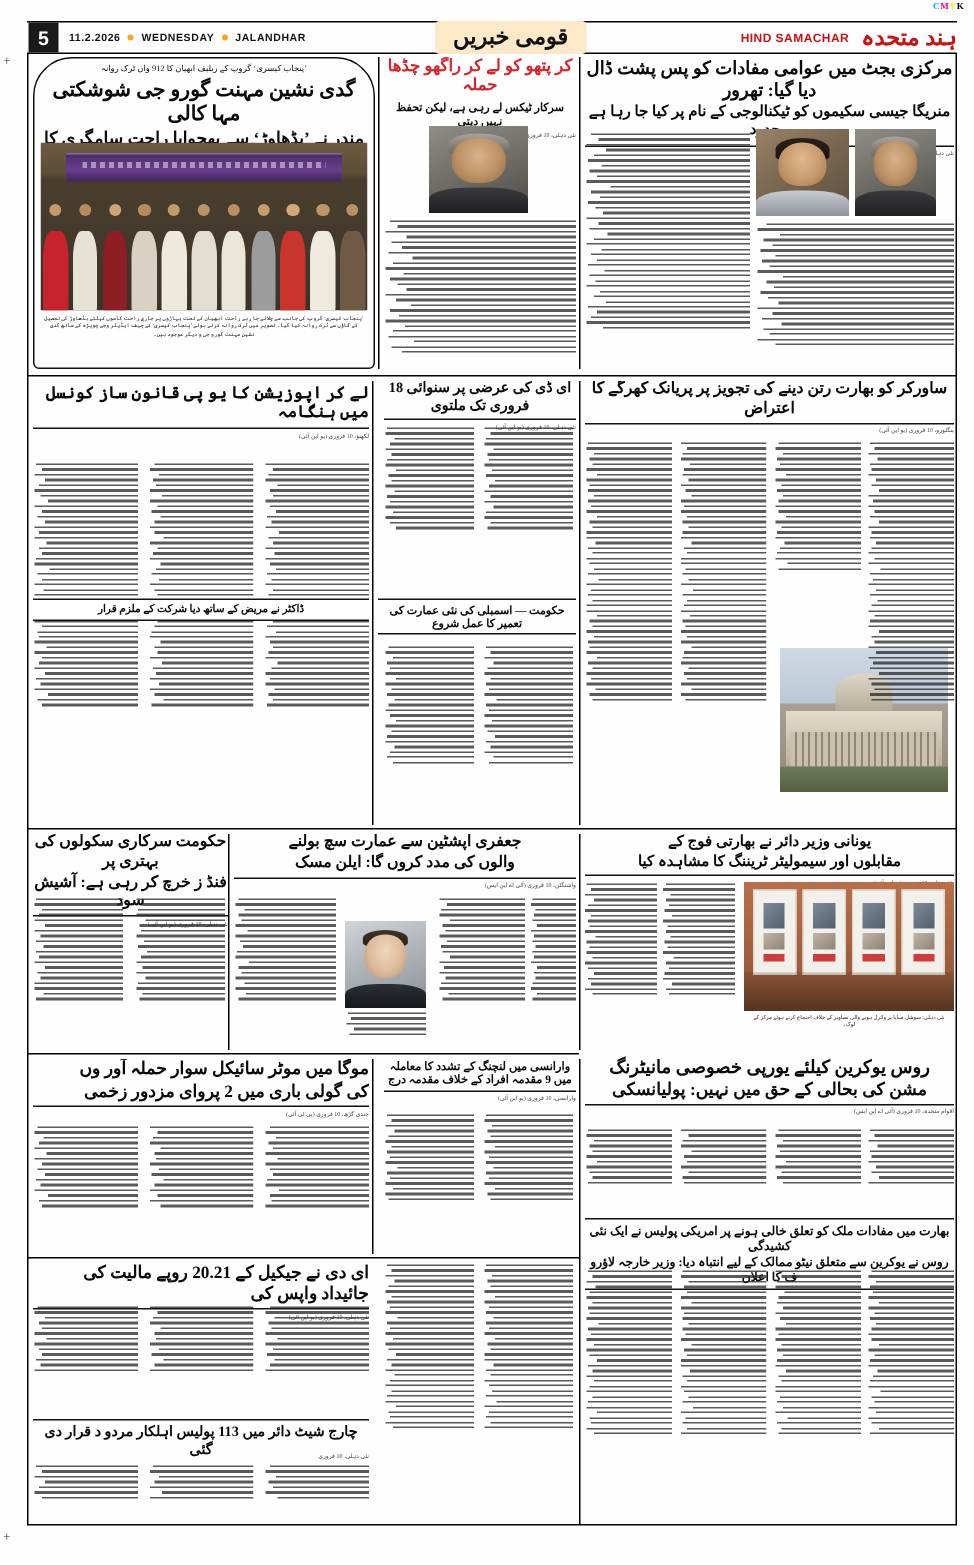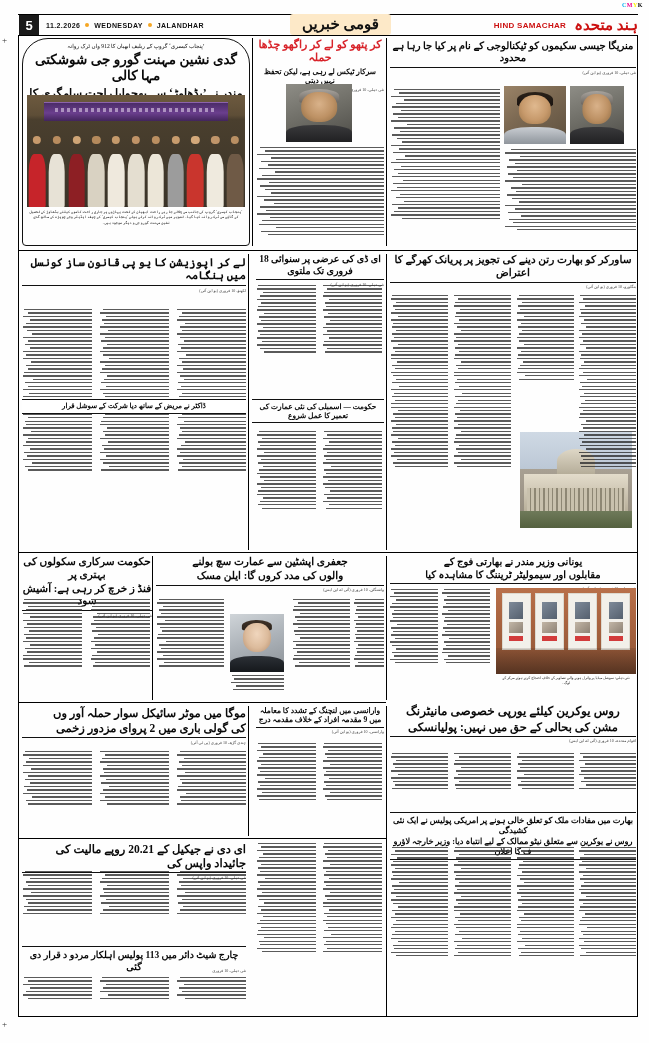--- a/index.html
+++ b/index.html
@@ -379,20 +379,21 @@
         <div class="ln" style="width:89%"></div>
       <div class="ln" style="width:95%"></div>
         <div class="ln" style="width:98%"></div>
         <div class="ln" style="width:84%"></div>
       <div class="ln" style="width:96%"></div>
         <div class="ln" style="width:91%"></div>
     </div>
   </div>
 
   <div class="box" style="left:390px;top:38px;width:246px;height:208px;">
+    <div class="hl" style="font-size:12px;text-align:center;">مرکزی بجٹ میں عوامی مفادات کو پس پشت ڈال دیا گیا: تھرور</div>
     <div class="hl" style="font-size:10px;margin-top:2px;text-align:center;">منریگا جیسی سکیموں کو ٹیکنالوجی کے نام پر کیا جا رہا ہے محدود</div>
     <div class="hr-thin" style="margin-top:3px;"></div>
     <div class="credit" style="text-align:right;">نئی دہلی، 10 فروری (یو این آئی)</div>
 
     <div class="photo" style="left:114px;top:48px;width:62px;height:58px;">
       <div class="scene-portrait-a">
           <div class="hair"></div>
           <div class="face"></div>
           <div class="shoulders"></div>
         </div>
@@ -623,21 +624,21 @@
       <div class="ln" style="width:93%"></div>
         <div class="ln" style="width:98%"></div>
         <div class="ln" style="width:94%"></div>
       <div class="ln" style="width:99%"></div>
         <div class="ln" style="width:90%"></div>
         <div class="ln" style="width:96%"></div>
       <div class="ln" style="width:92%"></div>
         <div class="ln" style="width:97%"></div>
     </div>
 
-    <div class="hl" style="position:absolute;left:0;top:145px;width:224px;font-size:7px;text-align:center;background:#fff;padding:2px 0;border-top:.8px solid #111;border-bottom:.8px solid #111;">ڈاکٹر نے مریض کے ساتھ دیا شرکت کے سوشل قرار</div>
+    <div class="hl" style="position:absolute;left:0;top:145px;width:224px;font-size:7px;text-align:center;background:#fff;padding:2px 0;border-top:.8px solid #111;border-bottom:.8px solid #111;">ڈاکٹر نے مریض کے ساتھ دیا شرکت کے ملزم قرار</div>
   </div>
 
   <div class="box" style="left:252px;top:254px;width:132px;height:296px;padding-left:4px;">
     <div class="hl" style="font-size:9.5px;text-align:center;">ای ڈی کی عرضی پر سنوائی 18 فروری تک ملتوی</div>
     <div class="hr-thin"></div>
     <div class="credit" style="text-align:right;">نئی دہلی، 10 فروری (یو این آئی)</div>
 
     <div class="body sm" style="position:absolute;left:4px;top:30px;width:60px;height:105px;">
       <div class="ln" style="width:96%"></div>
         <div class="ln" style="width:99%"></div>
@@ -1076,21 +1077,21 @@
         <div class="ln" style="width:95%"></div>
       <div class="ln" style="width:91%"></div>
         <div class="ln" style="width:98%"></div>
         <div class="ln" style="width:99%"></div>
       <div class="ln" style="width:88%"></div>
         <div class="ln" style="width:96%"></div>
     </div>
   </div>
 
   <div class="box" style="left:390px;top:556px;width:246px;height:144px;">
-    <div class="hl" style="font-size:10px;text-align:center;">یونانی وزیر مندر نے بھارتی فوج کے</div>
+    <div class="hl" style="font-size:10px;text-align:center;">یونانی وزیر دائر نے بھارتی فوج کے</div>
     <div class="hl" style="font-size:10px;margin-top:1px;text-align:center;">
       <span>مقابلوں اور سیمولیٹر ٹریننگ کا مشاہدہ کیا</span>
     </div>
     <div class="hr-thin"></div>
     <div class="credit" style="text-align:right;">نئی دہلی، 10 فروری (یو این آئی)</div>
 
     <div class="photo" style="left:106px;top:32px;width:140px;height:86px;">
       <div class="scene-protest">
         <div class="placards">
           <div class="pl">

